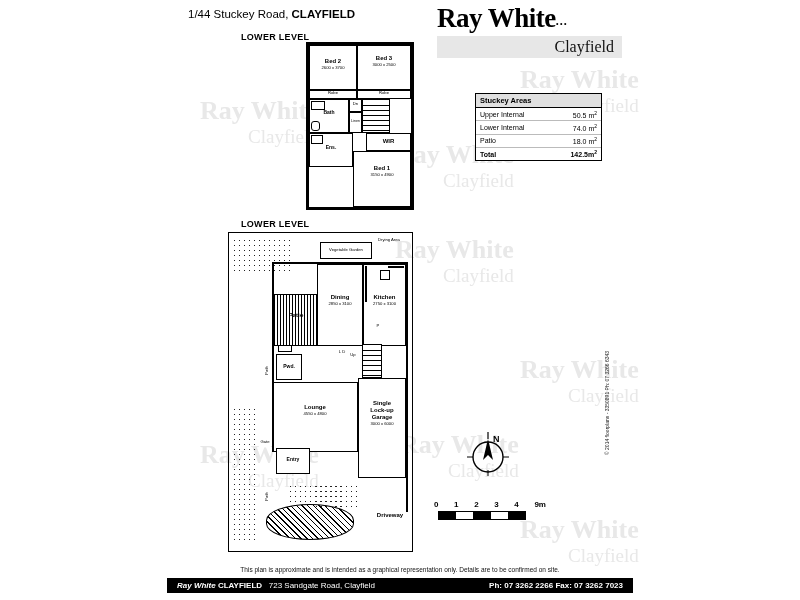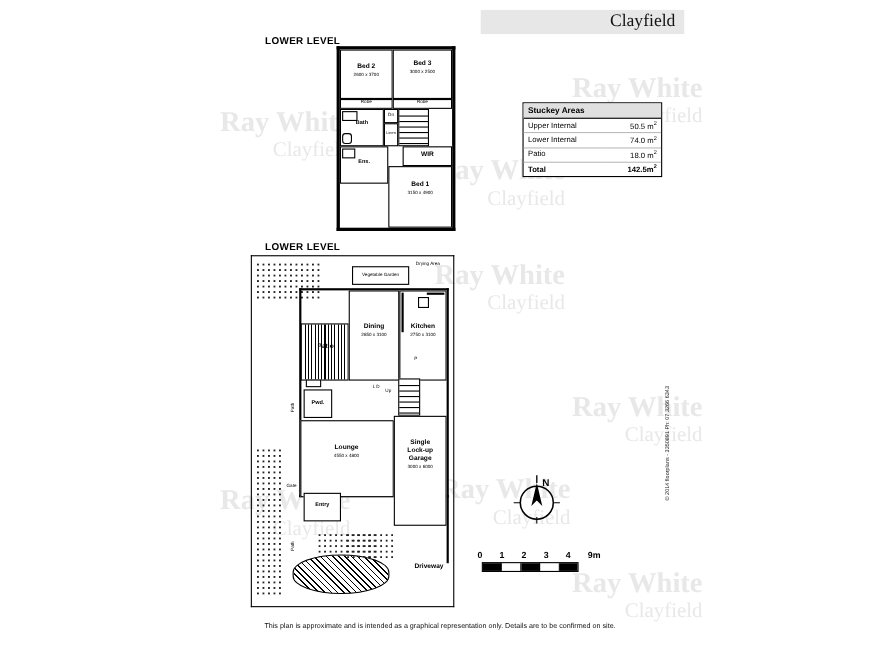--- a/index.html
+++ b/index.html
@@ -183,22 +183,28 @@
   </div>
   <div class="wm" style="left:520px; top:515px;">
     <span class="l1">Ray White</span>
     <span class="l2">Clayfield</span>
   </div>
   <div class="wm" style="left:395px; top:235px;">
     <span class="l1">Ray White</span>
     <span class="l2">Clayfield</span>
   </div>
 
+  <div class="title">
+    <span>1/44 Stuckey Road, </span><b>CLAYFIELD</b>
+  </div>
 
   <div class="logo-wrap">
+    <div class="logo-main">
+      <span>Ray White</span><span class="logo-dots">...</span>
+    </div>
     <div class="logo-bar">
       <span>Clayfield</span>
     </div>
   </div>
 
   <div class="areas">
     <div class="hdr">Stuckey Areas</div>
     <table>
       <tbody>
           <tr>
@@ -394,14 +400,22 @@
       <div class="on"></div>
       <div></div>
       <div class="on"></div>
     </div>
   </div>
 
   <div class="side-credit">© 2014 floorplans - 3350891  Ph: 07 3266 6343</div>
 
   <div class="disclaimer">This plan is approximate and is intended as a graphical representation only.  Details are to be confirmed on site.</div>
 
+  <div class="footer">
+    <div class="left">
+      <b>Ray White</b>
+      <b style="font-style:normal;">CLAYFIELD</b>
+      &nbsp;&nbsp;<span>723 Sandgate Road, Clayfield</span>
+    </div>
+    <div class="right">Ph: 07 3262 2266  Fax: 07 3262 7023</div>
+  </div>
 
 </div>
 
 </body></html>

